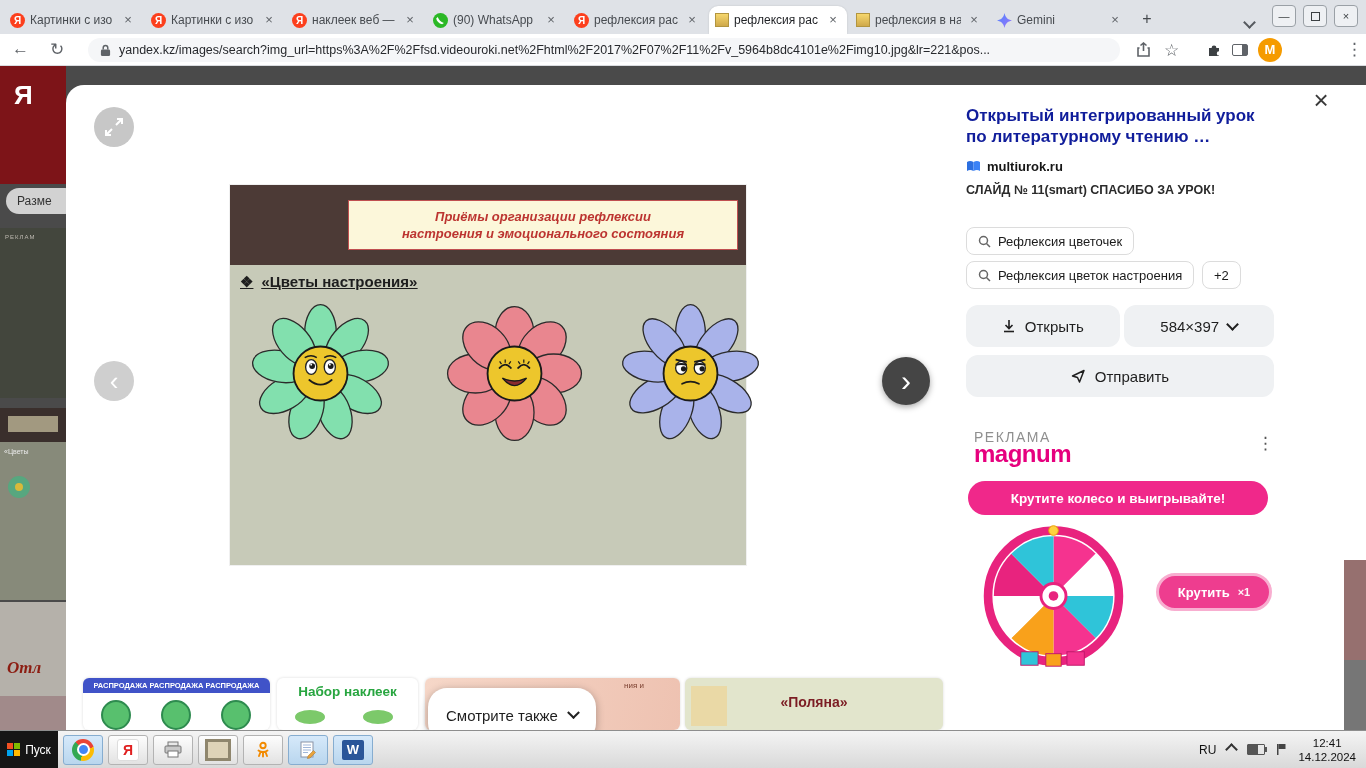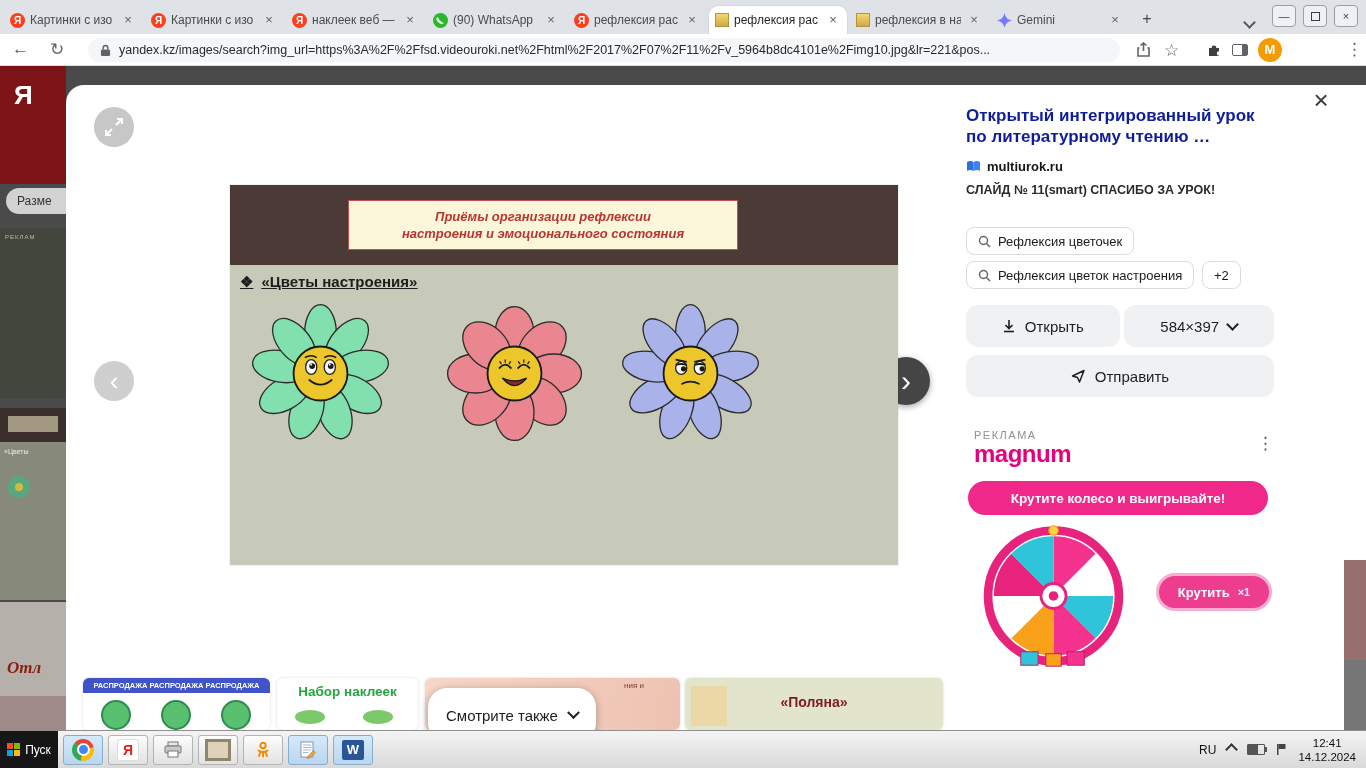--- a/index.html
+++ b/index.html
@@ -62,21 +62,21 @@
   
   .overlay{position:absolute;left:66px;top:19px;width:1300px;height:645px;background:#fff;border-radius:18px 0 0 0;overflow:hidden;z-index:3;}
   .roundbtn{position:absolute;border-radius:50%;display:flex;align-items:center;justify-content:center;}
   .expand{left:28px;top:22px;width:40px;height:40px;background:#c7c7c7;}
   .prevbtn{left:28px;top:276px;width:40px;height:40px;background:#cfcfcf;color:#fff;font-size:26px;line-height:1;}
   .nextbtn{left:816px;top:272px;width:48px;height:48px;background:#454545;color:#fff;font-size:30px;line-height:1;box-shadow:0 2px 6px rgba(0,0,0,.35);}
   .viewer-close{position:absolute;left:1240px;top:0px;width:30px;height:30px;font-size:26px;color:#3a3a3a;
     display:flex;align-items:center;justify-content:center;}
 
   
-  .slide{position:absolute;left:164px;top:100px;width:668px;height:380px;box-shadow:0 0 0 1px rgba(0,0,0,.06);}
+  .slide{position:absolute;left:164px;top:100px;width:516px;height:380px;box-shadow:0 0 0 1px rgba(0,0,0,.06);}
   .slide-head{position:absolute;left:0;top:0;width:100%;height:80px;background:#4c3a36;}
   .slide-titlebox{position:absolute;left:118px;top:15px;width:390px;height:50px;background:#fcf7da;border:1px solid #c05050;
     box-sizing:border-box;display:flex;flex-direction:column;align-items:center;justify-content:center;}
   .slide-titlebox div{font-size:13px;font-weight:bold;font-style:italic;color:#bc3430;line-height:17px;}
   .slide-body{position:absolute;left:0;top:80px;width:100%;height:300px;background:#c7cab8;}
   .slide-heading{position:absolute;left:10px;top:8px;font-size:15px;font-weight:bold;color:#1d1d1d;text-decoration:underline;}
   .slide-heading .hd{text-decoration:underline;margin-left:8px;}
   .flower{position:absolute;top:36px;width:145px;height:145px;}
   .flower.f1{left:18px;} .flower.f2{left:212px;} .flower.f3{left:388px;}
 
@@ -87,21 +87,21 @@
   .sb-site{position:absolute;left:14px;top:60px;display:flex;align-items:center;gap:6px;font-size:13px;font-weight:bold;color:#161616;}
   .sb-desc{position:absolute;left:14px;top:84px;font-size:12.5px;color:#2b2b2b;font-weight:bold;}
   .chip{position:absolute;height:28px;border:1px solid #dcdcdc;border-radius:8px;display:flex;align-items:center;
     gap:7px;padding:0 11px;font-size:13px;color:#1b1b1b;box-sizing:border-box;background:#fff;}
   .chip1{left:14px;top:128px;} .chip2{left:14px;top:162px;} .chipmore{left:250px;top:162px;}
   .sb-btnrow{position:absolute;left:14px;width:308px;display:flex;gap:4px;}
   .row1{top:206px;} .row2{top:256px;}
   .sb-btn{height:42px;background:#eff1f3;border-radius:12px;display:flex;align-items:center;justify-content:center;
     gap:9px;font-size:15px;color:#1f1f1f;box-sizing:border-box;}
   .btn-open{flex:1.02;} .btn-size{flex:1;} .btn-sim{flex:1;} .btn-send{flex:1;}
-  .ad-label{position:absolute;left:22px;top:330px;font-size:11px;color:#8f8f8f;letter-spacing:1.5px;}
+  .ad-label{position:absolute;left:22px;top:330px;font-size:14px;color:#8f8f8f;letter-spacing:1.5px;}
   .ad-brand{position:absolute;left:22px;top:341px;font-size:24px;font-weight:bold;color:#e6007e;letter-spacing:-.5px;}
   .ad-kebab{position:absolute;right:14px;top:334px;font-size:17px;color:#555;}
   .ad-banner{position:absolute;left:16px;top:382px;width:300px;height:34px;background:#f0288a;border-radius:17px;
     color:#fff;font-weight:bold;font-size:13.5px;display:flex;align-items:center;justify-content:center;}
   .ad-wheel{position:absolute;left:24px;top:420px;width:155px;height:152px;}
   .spin-btn{position:absolute;left:204px;top:474px;width:116px;height:38px;background:#ee3d8f;border:3px solid #f8aed0;
     border-radius:21px;box-sizing:border-box;display:flex;align-items:center;justify-content:center;gap:8px;
     color:#fff;font-weight:bold;font-size:13px;}
   .spin-x{font-size:11px;opacity:.95;}
 

